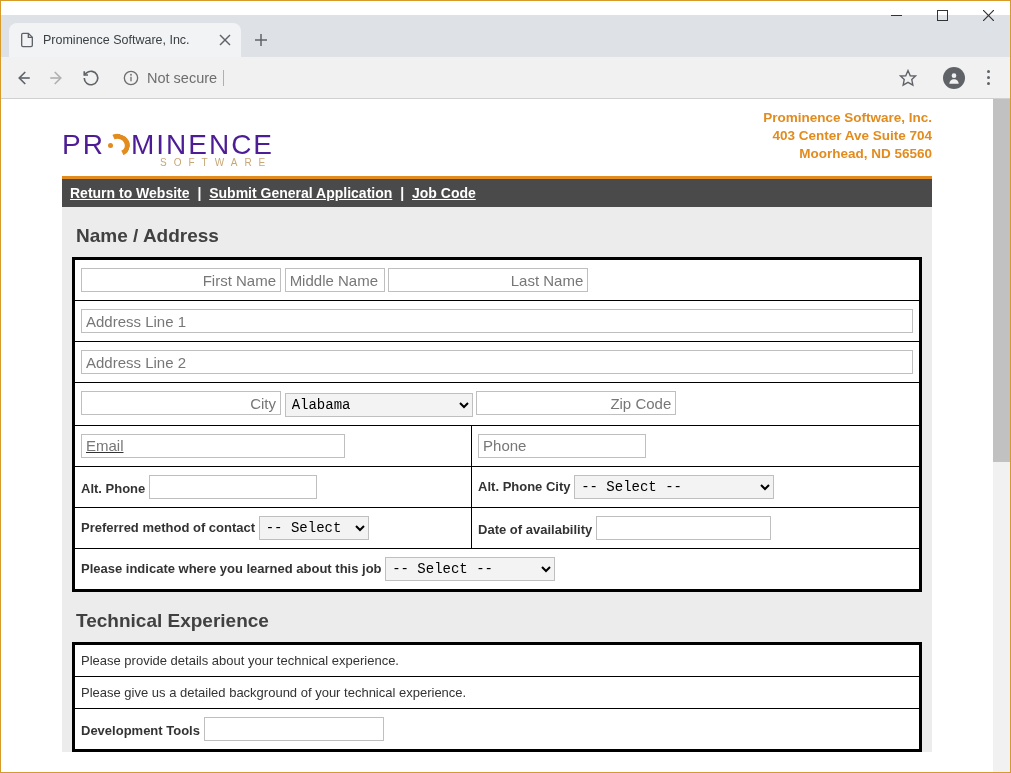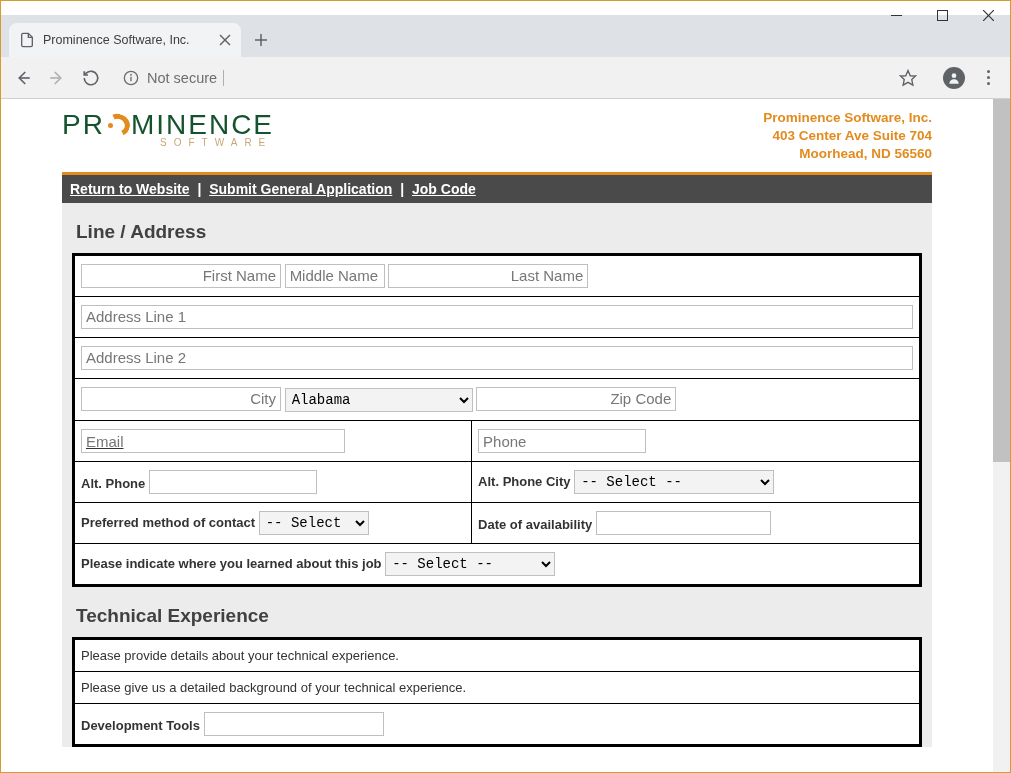--- a/index.html
+++ b/index.html
@@ -35,21 +35,21 @@
 
   
   .viewport { position: relative; height: calc(100% - 98px); overflow: hidden; }
   .scroll-track { position: absolute; top: 0; right: 0; width: 17px; height: 100%; background: #f1f1f1; }
   .scroll-thumb { position: absolute; top: 0; right: 0; width: 17px; height: 54%; background: #c1c1c1; }
 
   .page { margin: 0 17px 0 0; background: #fff; height: 100%; overflow: hidden; }
   .page-inner { width: 870px; margin: 0 auto; }
   .page-header { display: flex; justify-content: space-between; align-items: flex-start; padding: 10px 0 8px; }
   .logo { display: flex; align-items: flex-start; flex-direction: column; }
-  .logo-main { font-size: 28px; letter-spacing: 2px; color: #14532d; font-weight: 400; display: flex; align-items: center; }
+  .logo-main { font-size: 28px; letter-spacing: 2px; color: #4c1d95; font-weight: 400; display: flex; align-items: center; margin-top: 20px; }
   .logo-o { display: inline-block; width: 24px; height: 22px; position: relative; margin: 0 1px; }
   .logo-o::before { content: ""; position: absolute; inset: 0; border: 5px solid #e28b1e; border-radius: 50%; border-left-color: transparent; border-bottom-color: transparent; transform: rotate(20deg); }
   .logo-o::after { content: ""; position: absolute; left: 2px; top: 9px; width: 5px; height: 5px; background: #e28b1e; border-radius: 50%; }
   .logo-sub { font-size: 10px; letter-spacing: 7px; color: #c7a777; margin-left: 98px; margin-top: -4px; }
   .company-address { text-align: right; color: #e28b1e; font-weight: bold; font-size: 13.5px; line-height: 1.35; }
 
   .orange-rule { height: 3px; background: #e28b1e; }
 
   .linksbar { background: #4a4a4a; color: #fff; font-weight: bold; font-size: 14px; padding: 6px 8px; }
   .linksbar a { color: #fff; text-decoration: underline; }
@@ -199,21 +199,21 @@
       <div class="linksbar">
         <a href="#">Return to Website</a>
         <span class="sep">|</span>
         <a href="#">Submit General Application</a>
         <span class="sep">|</span>
         <a href="#">Job Code</a>
       </div>
 
       <div class="content-area">
 
-        <div class="section-title">Line / Address</div>
+        <div class="section-title">Name / Address</div>
 
         <table class="form-table">
           <tbody>
               <tr>
             <td colspan="2">
               <input type="text" class="w-200" placeholder="First Name" style="">
               <input type="text" class="w-100" placeholder="Middle Name" style="">
               <input type="text" class="w-200" placeholder="Last Name" style="">
             </td>
           </tr>

